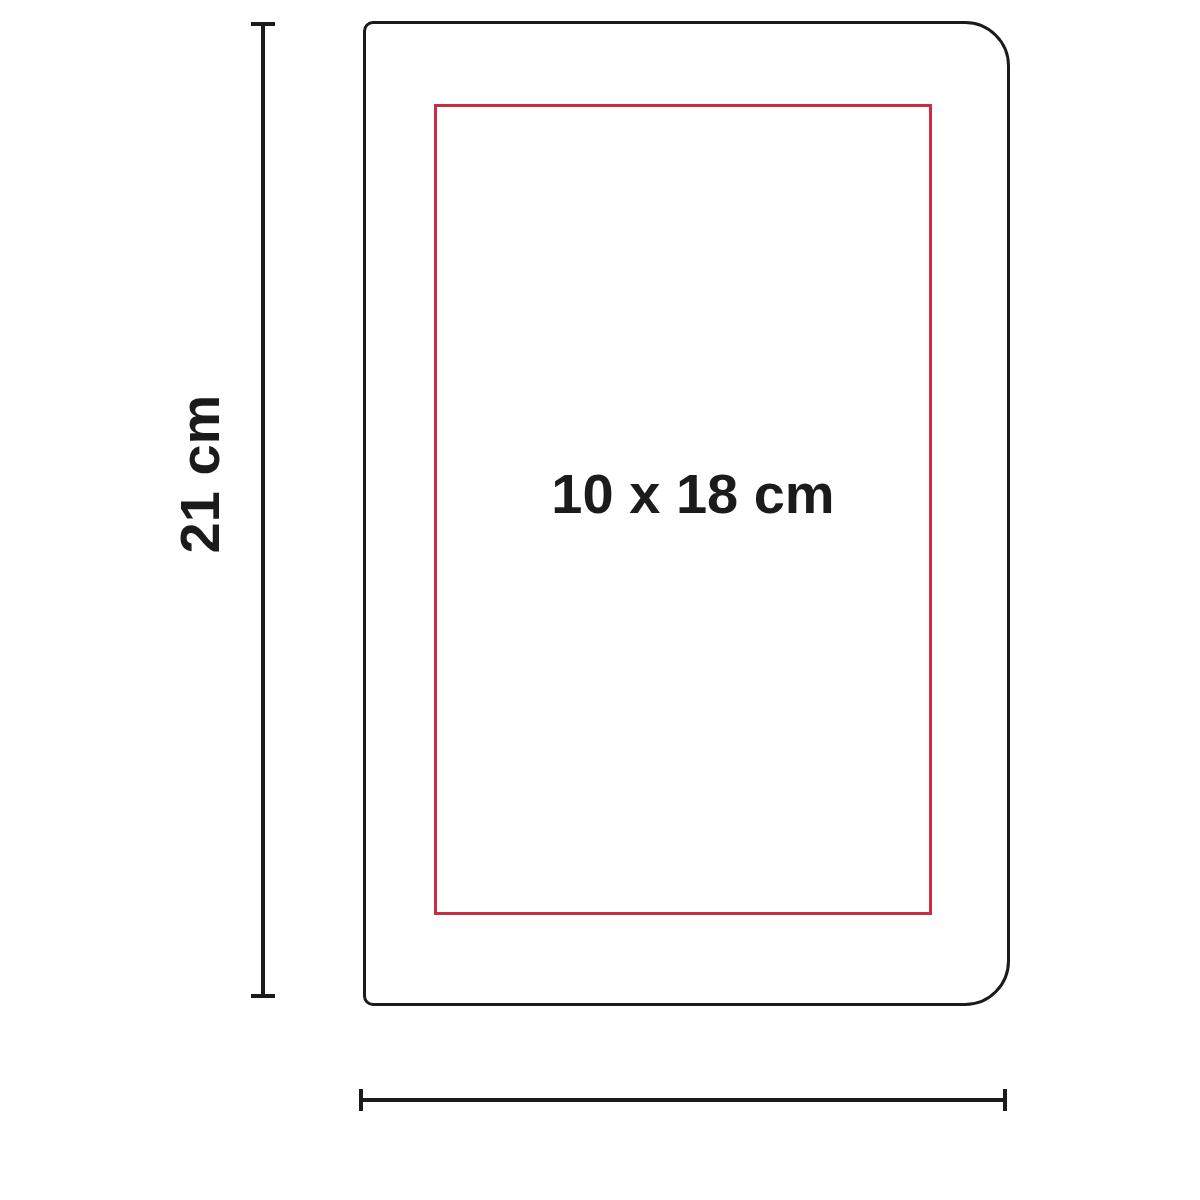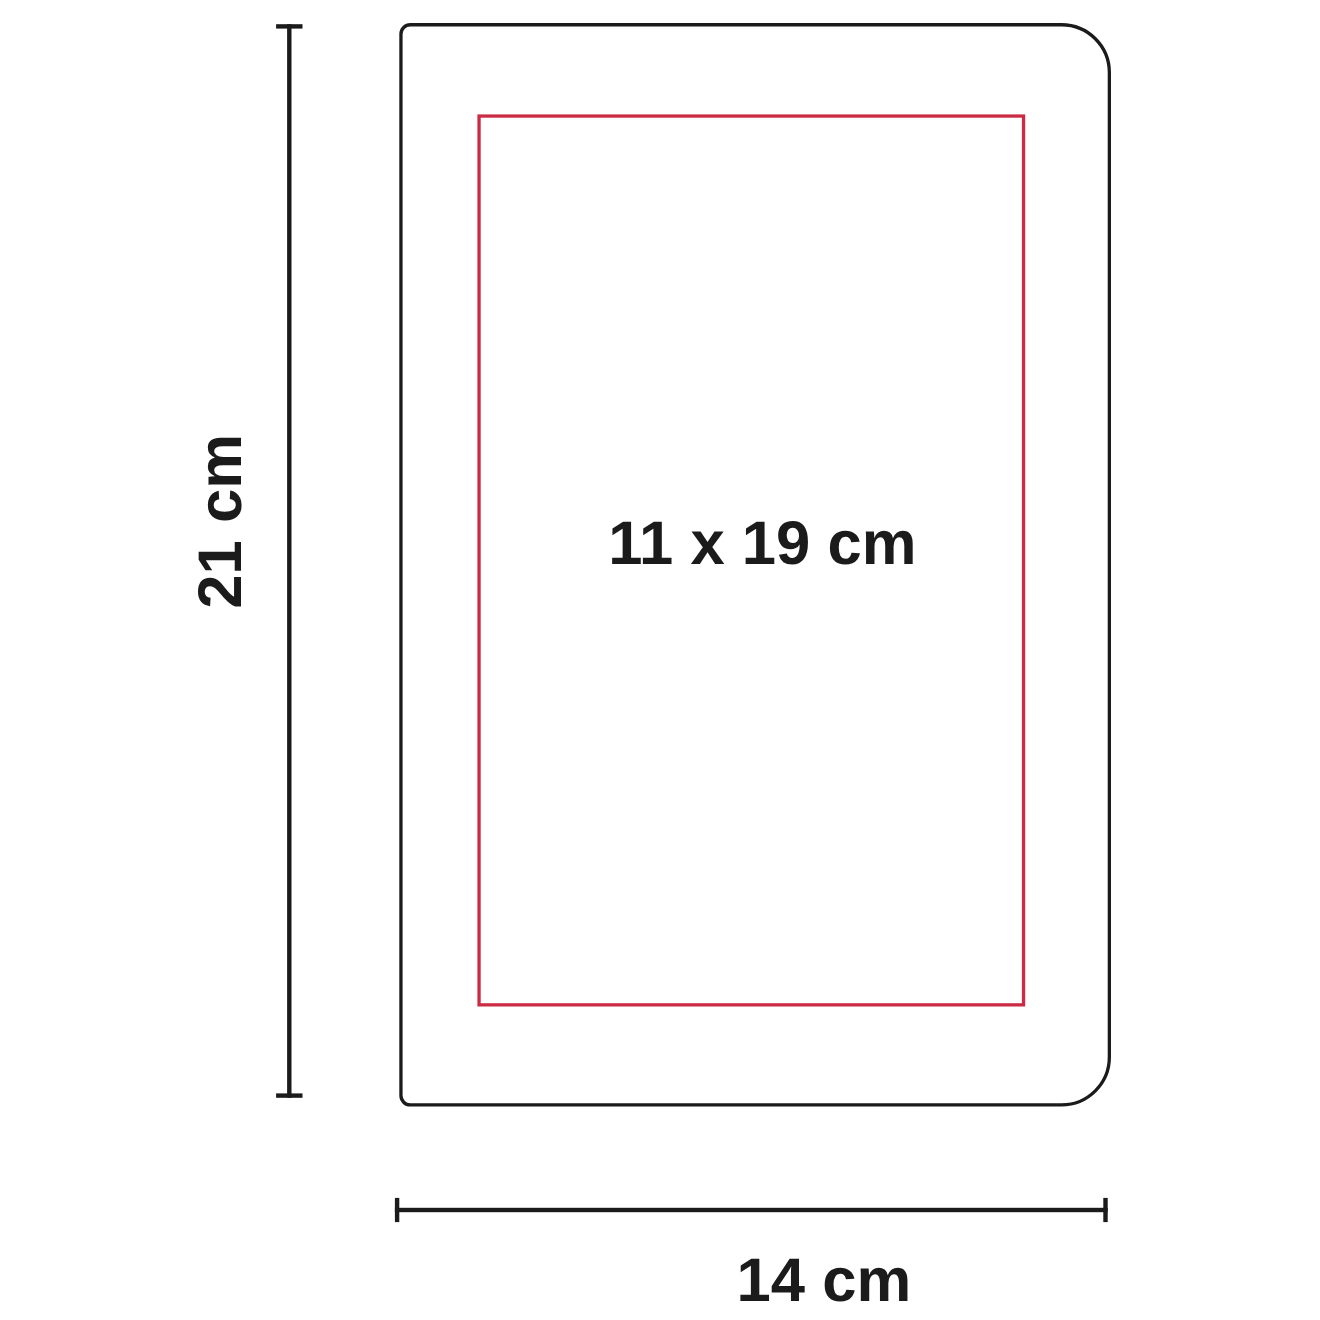--- a/index.html
+++ b/index.html
@@ -119,22 +119,21 @@
     <div class="cap-top"></div>
     <div class="cap-bottom"></div>
   </div>
 
   <div class="dim-label height-label">21 cm</div>
 
   <div class="notebook-outline"></div>
 
   <div class="print-area"></div>
 
-  <div class="dim-label print-area-label">11 x 19 cm</div>
+  <div class="dim-label print-area-label">10 x 18 cm</div>
 
   <div class="dim-line-horizontal">
     <div class="cap-left"></div>
     <div class="cap-right"></div>
   </div>
 
-  <div class="dim-label width-label">14 cm</div>
 
 </div>
 
 </body></html>

